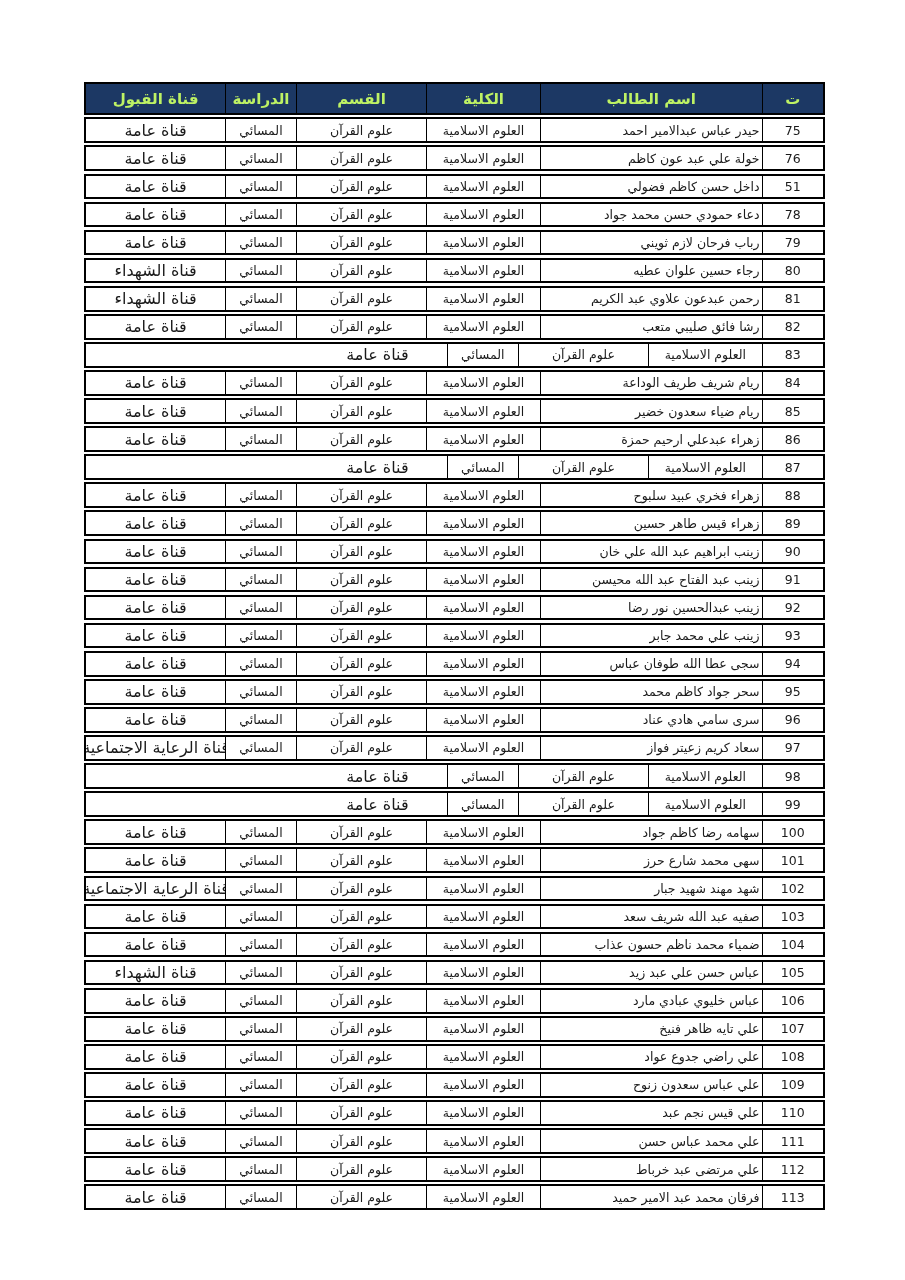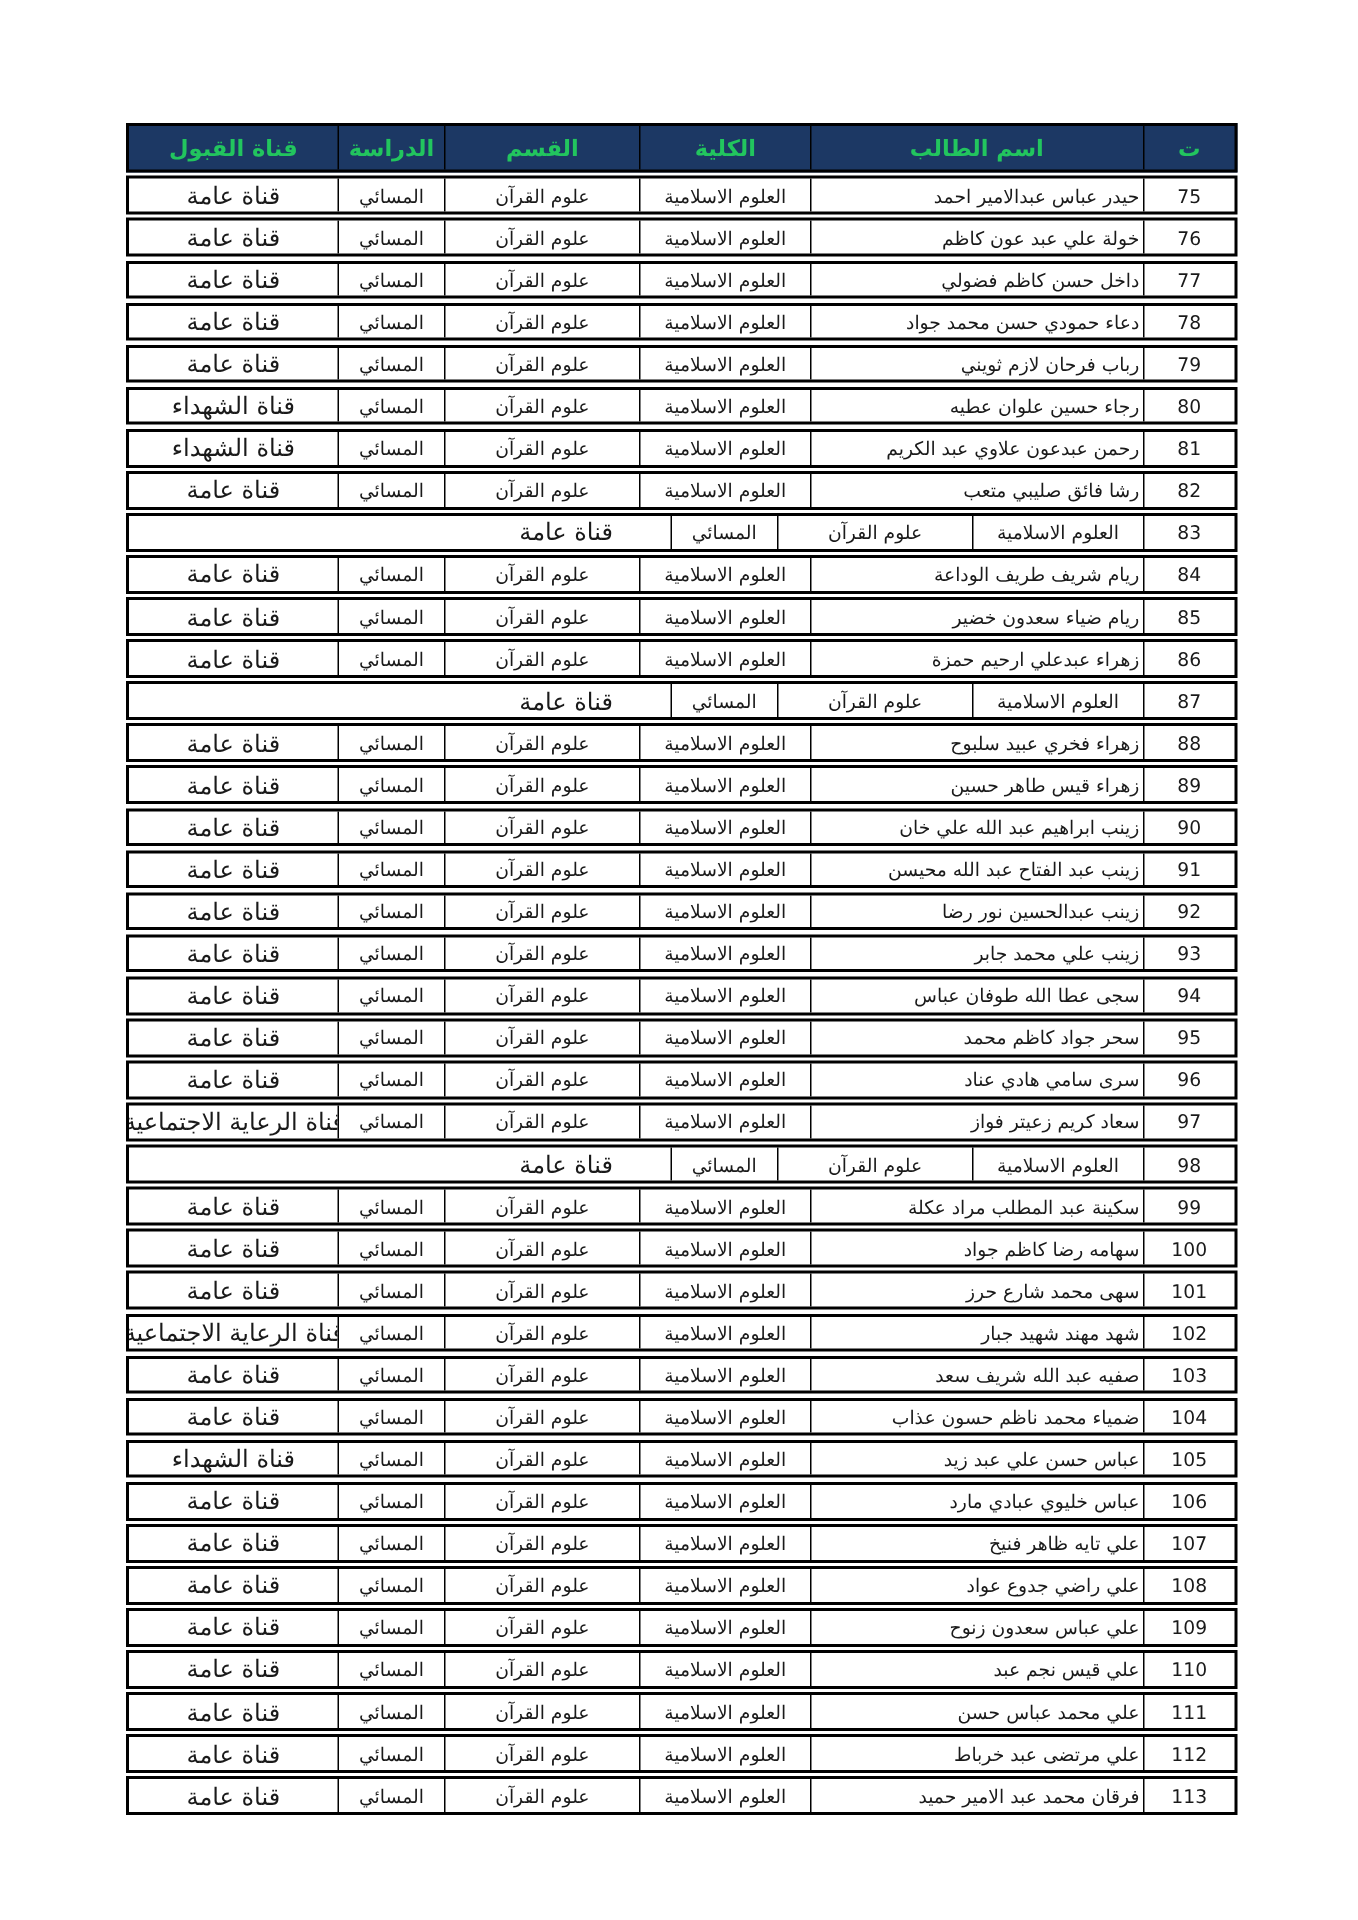--- a/index.html
+++ b/index.html
@@ -19,21 +19,21 @@
     width: 741px;
     direction: rtl;
   }
   .t-row-h {
     display: flex;
     height: 33px;
     background: #1c3864;
     border: 2px solid #000;
   }
   .t-row-h .cell {
-    color: #22c55e;
+    color: #bef264;
     font-weight: bold;
     font-size: 15px;
   }
   .tbody {
     display: flex;
     flex-direction: column;
     gap: 2.4px;
     margin-top: 2.4px;
   }
   .t-row {
@@ -89,21 +89,21 @@
       <div class="t-row">
         <div class="cell c-num">76</div>
         <div class="cell c-name">خولة علي عبد عون كاظم</div>
         <div class="cell c-college">العلوم الاسلامية</div>
         <div class="cell c-dept">علوم القرآن</div>
         <div class="cell c-study">المسائي</div>
         <div class="cell c-channel">قناة عامة</div>
       </div>
 
       <div class="t-row">
-        <div class="cell c-num">77</div>
+        <div class="cell c-num">51</div>
         <div class="cell c-name">داخل حسن كاظم فضولي</div>
         <div class="cell c-college">العلوم الاسلامية</div>
         <div class="cell c-dept">علوم القرآن</div>
         <div class="cell c-study">المسائي</div>
         <div class="cell c-channel">قناة عامة</div>
       </div>
 
       <div class="t-row">
         <div class="cell c-num">78</div>
         <div class="cell c-name">دعاء حمودي حسن محمد جواد</div>
@@ -285,21 +285,20 @@
       <div class="t-row">
         <div class="cell c-num">98</div>
         <div class="cell c-college">العلوم الاسلامية</div>
         <div class="cell c-dept">علوم القرآن</div>
         <div class="cell c-study">المسائي</div>
         <div class="cell c-channel">قناة عامة</div>
       </div>
 
       <div class="t-row">
         <div class="cell c-num">99</div>
-        <div class="cell c-name">سكينة عبد المطلب مراد عكلة</div>
         <div class="cell c-college">العلوم الاسلامية</div>
         <div class="cell c-dept">علوم القرآن</div>
         <div class="cell c-study">المسائي</div>
         <div class="cell c-channel">قناة عامة</div>
       </div>
 
       <div class="t-row">
         <div class="cell c-num">100</div>
         <div class="cell c-name">سهامه رضا كاظم جواد</div>
         <div class="cell c-college">العلوم الاسلامية</div>

